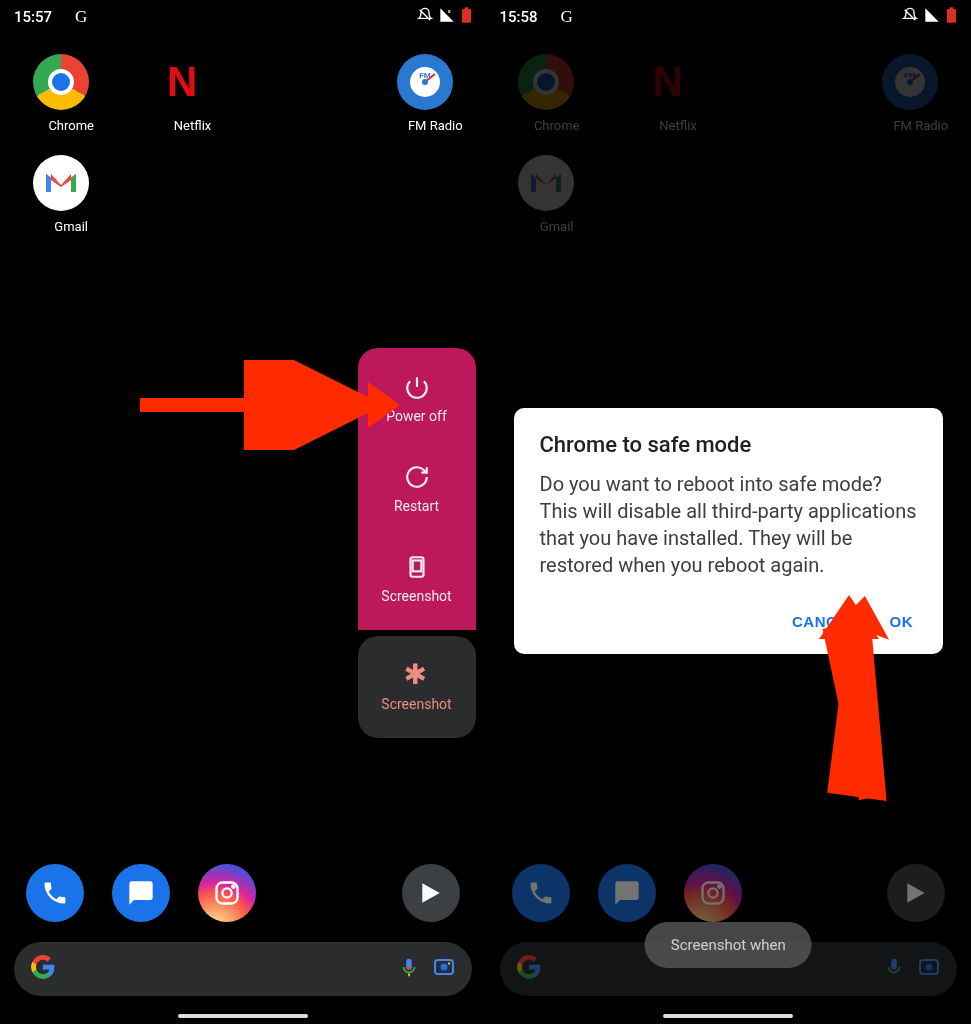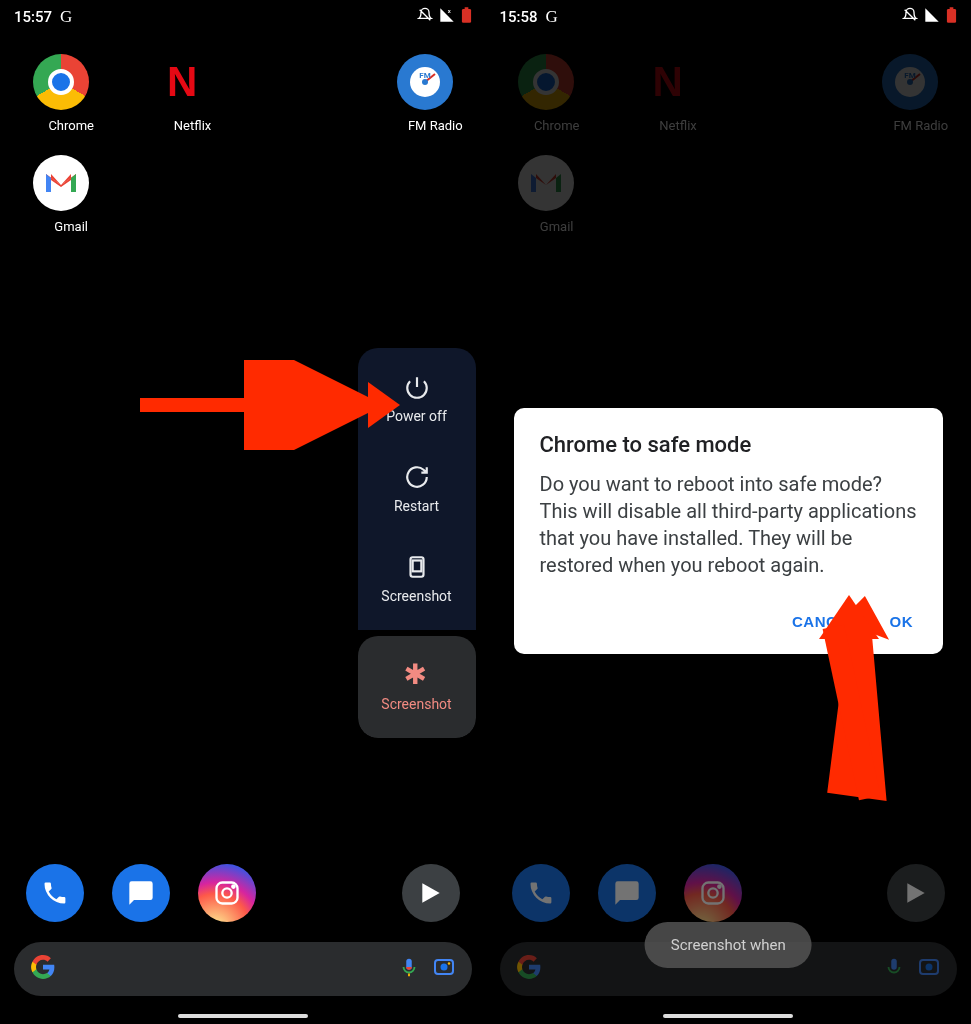--- a/index.html
+++ b/index.html
@@ -22,21 +22,21 @@
   .statusbar {
     height: 30px;
     display: flex;
     align-items: center;
     justify-content: space-between;
     padding: 4px 14px 0 14px;
     color: #fff;
     font-size: 15px;
     font-weight: 500;
   }
-  .status-left { display: flex; align-items: center; gap: 8px; }
+  .status-left { display: flex; align-items: center; gap: 23px; }
   .status-right { display: flex; align-items: center; gap: 6px; }
   .g-letter { font-family: Georgia, serif; font-size: 17px; font-weight: normal; }
   .apps {
     padding: 24px 0 0 0;
     display: flex;
     flex-wrap: wrap;
   }
   .app {
     width: 25%;
     display: flex;
@@ -59,21 +59,21 @@
 
   .power-menu {
     position: absolute;
     right: 10px;
     top: 348px;
     width: 118px;
     border-radius: 20px;
     overflow: hidden;
   }
   .pm-section {
-    background: #0f172a;
+    background: #be185d;
     display: flex;
     flex-direction: column;
     align-items: center;
     padding-top: 6px;
     padding-bottom: 6px;
   }
   .pm-section.emergency { background: #2a2c2e; margin-top: 6px; border-radius: 20px; }
   .pm-item {
     width: 100%;
     display: flex;

